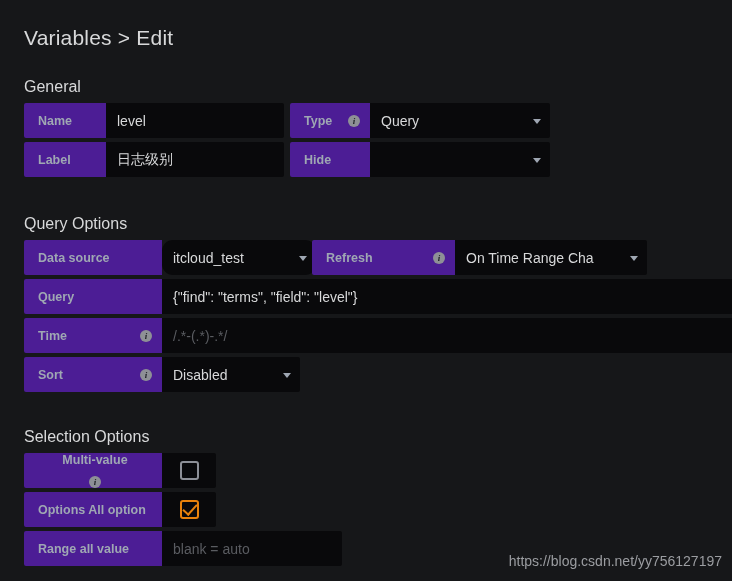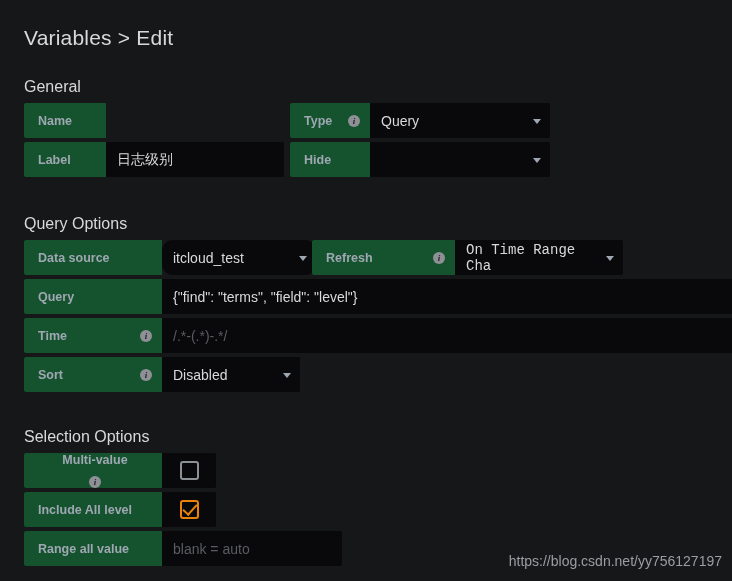--- a/index.html
+++ b/index.html
@@ -35,21 +35,21 @@
   #sec-query   { top: 215px; }
   #sec-select  { top: 428px; }
 
   .row {
     position: absolute;
     display: flex;
     align-items: stretch;
     height: 35px;
   }
   .lbl {
-    background: #14532d;
+    background: #4c1d95;
     color: #9fa7b3;
     font-size: 12.5px;
     font-weight: bold;
     display: flex;
     align-items: center;
     padding: 0 10px 0 14px;
     border-radius: 2px 0 0 2px;
     white-space: nowrap;
   }
   .lbl .spacer { flex: 1 1 auto; min-width: 8px; }
@@ -132,20 +132,23 @@
 <div class="page">
 
   <div class="page-title">Variables &gt; Edit</div>
 
   <div class="section-header" id="sec-general">General</div>
 
   <div class="row" style="left:24px; top:103px;">
     <div class="lbl" style="width:82px;">
       <span>Name</span>
     </div>
+    <div class="fld" style="width:178px;">
+      <span>level</span>
+    </div>
   </div>
 
   <div class="row" style="left:290px; top:103px;">
     <div class="lbl" style="width:80px;">
       <span>Type</span>
       <span class="spacer"></span>
       <span class="info-icon">i</span>
     </div>
     <div class="fld select" style="width:180px;">
       <span>Query</span>
@@ -183,21 +186,21 @@
       <span class="caret"></span>
     </div>
   </div>
 
   <div class="row" style="left:312px; top:240px;">
     <div class="lbl" style="width:143px;">
       <span>Refresh</span>
       <span class="spacer"></span>
       <span class="info-icon">i</span>
     </div>
-    <div class="fld select" style="width:168px;font-family:Liberation Mono, monospace;">
+    <div class="fld select" style="width:192px;">
       <span>On Time Range Cha</span>
       <span class="caret"></span>
     </div>
   </div>
 
   <div class="row" style="left:24px; top:279px; width:760px;">
     <div class="lbl" style="width:138px;">
       <span>Query</span>
     </div>
     <div class="fld" style="width:622px;">
@@ -236,21 +239,21 @@
       <span class="spacer"></span>
       <span class="info-icon">i</span>
     </div>
     <div class="cbwrap" style="width:54px;">
       <span class="cbox"></span>
     </div>
   </div>
 
   <div class="row" style="left:24px; top:492px;">
     <div class="lbl" style="width:138px;">
-      <span>Include All level</span>
+      <span>Options All option</span>
     </div>
     <div class="cbwrap" style="width:54px;">
       <span class="cbox checked"></span>
     </div>
   </div>
 
   <div class="row" style="left:24px; top:531px;">
     <div class="lbl" style="width:138px;">
       <span>Range all value</span>
     </div>

